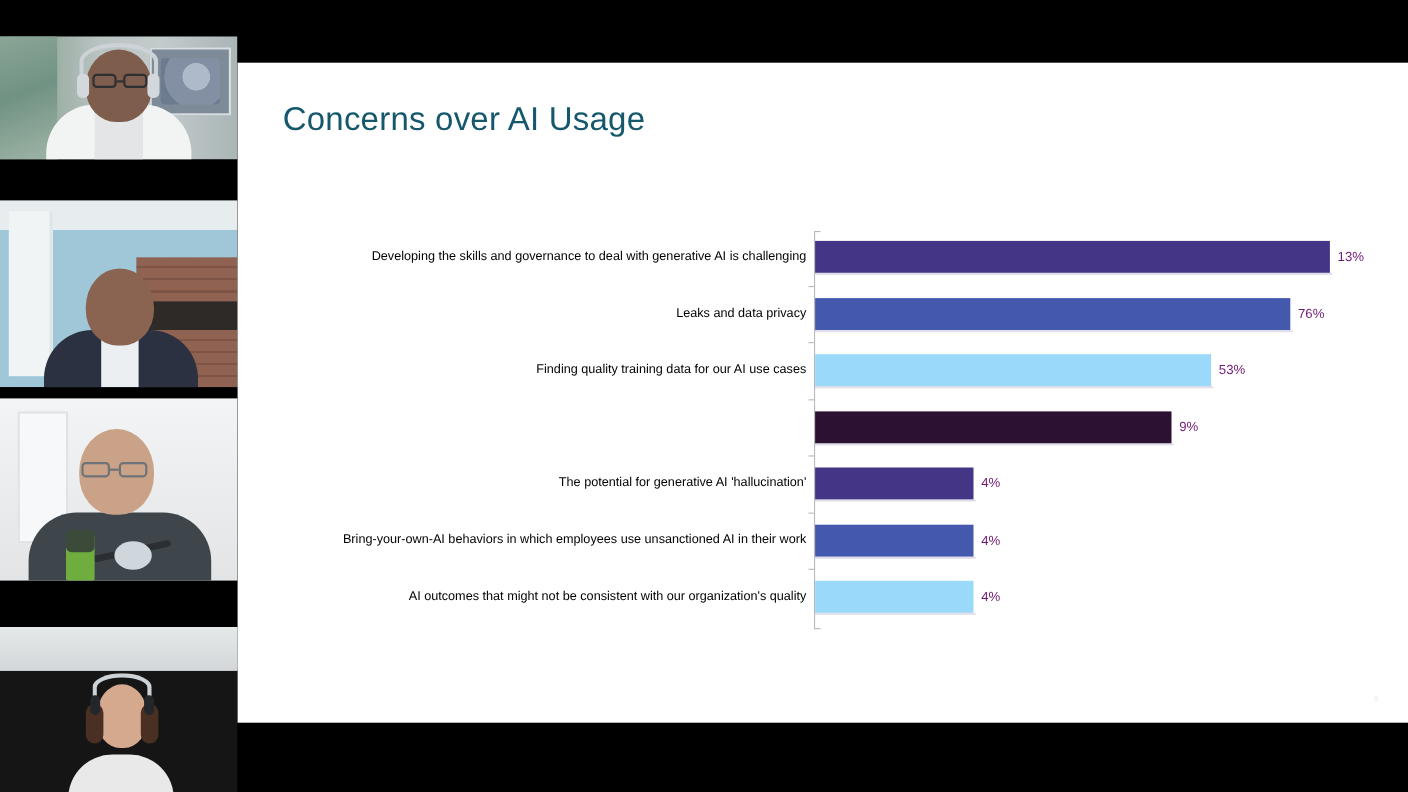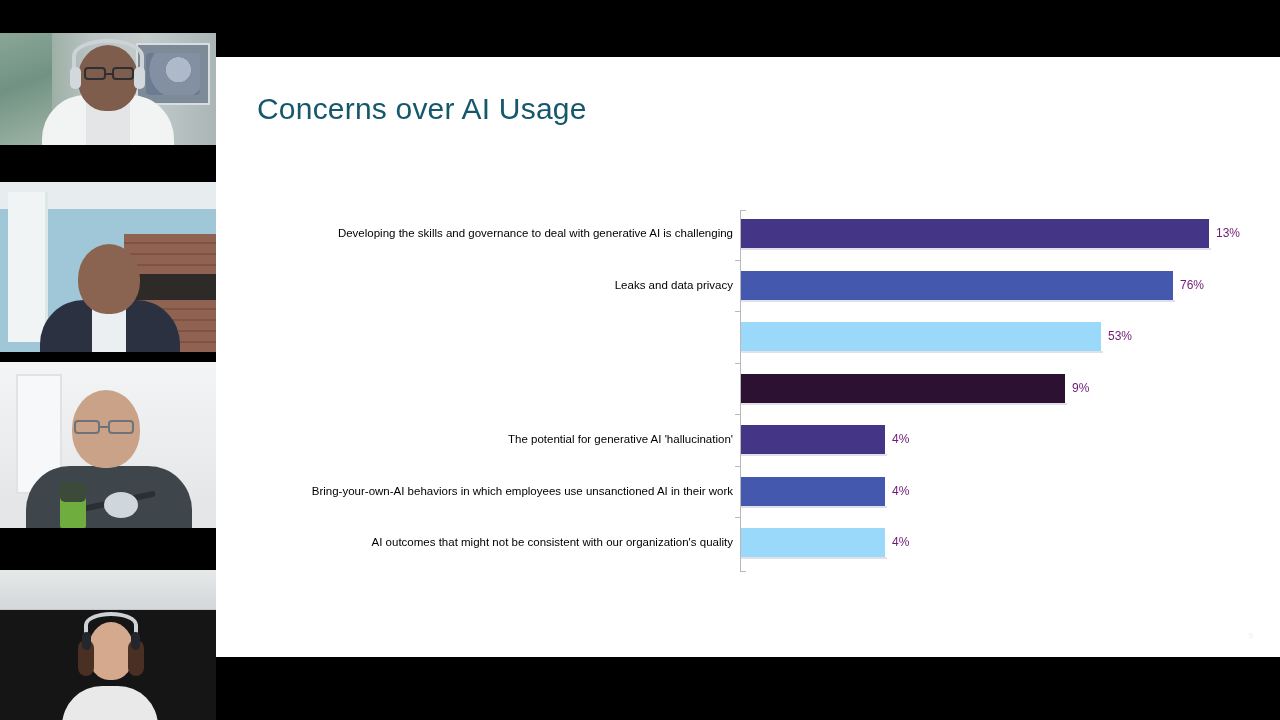--- a/index.html
+++ b/index.html
@@ -171,20 +171,21 @@
       <div class="axis-cap-bot"></div>
 
     <div class="cat-label" style="top: 155px; left: 17px; width: 500px;">Developing the skills and governance to deal with generative AI is challenging</div>
         <div class="bar" style="top: 147px; width: 468px; background: rgb(68, 53, 134);"></div>
         <div class="bar-value" style="top: 147px; left: 1000px;">13%</div>
         <div class="tick" style="top: 187.5px;"></div>
         <div class="cat-label" style="top: 206.5px; left: 17px; width: 500px;">Leaks and data privacy</div>
         <div class="bar" style="top: 198.5px; width: 432px; background: rgb(68, 88, 174);"></div>
         <div class="bar-value" style="top: 198.5px; left: 964px;">76%</div>
         <div class="tick" style="top: 239px;"></div>
+        <div class="cat-label" style="top: 258px; left: 17px; width: 500px;">Finding quality training data for our AI use cases</div>
         <div class="bar" style="top: 250px; width: 360px; background: rgb(155, 217, 250);"></div>
         <div class="bar-value" style="top: 250px; left: 892px;">53%</div>
         <div class="tick" style="top: 290.5px;"></div>
         <div class="bar" style="top: 301.5px; width: 324px; background: rgb(45, 17, 51);"></div>
         <div class="bar-value" style="top: 301.5px; left: 856px;">9%</div>
         <div class="tick" style="top: 342px;"></div>
         <div class="cat-label" style="top: 361px; left: 17px; width: 500px;">The potential for generative AI 'hallucination'</div>
         <div class="bar" style="top: 353px; width: 144px; background: rgb(68, 53, 134);"></div>
         <div class="bar-value" style="top: 353px; left: 676px;">4%</div>
         <div class="tick" style="top: 393.5px;"></div>

